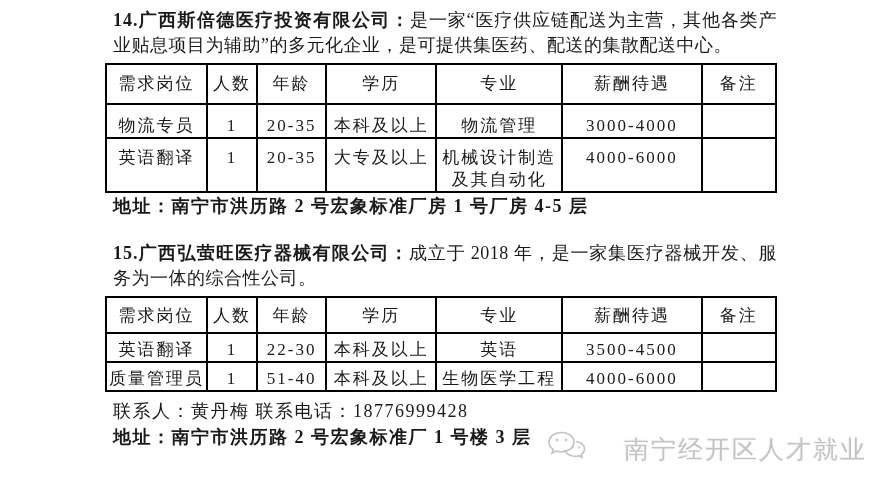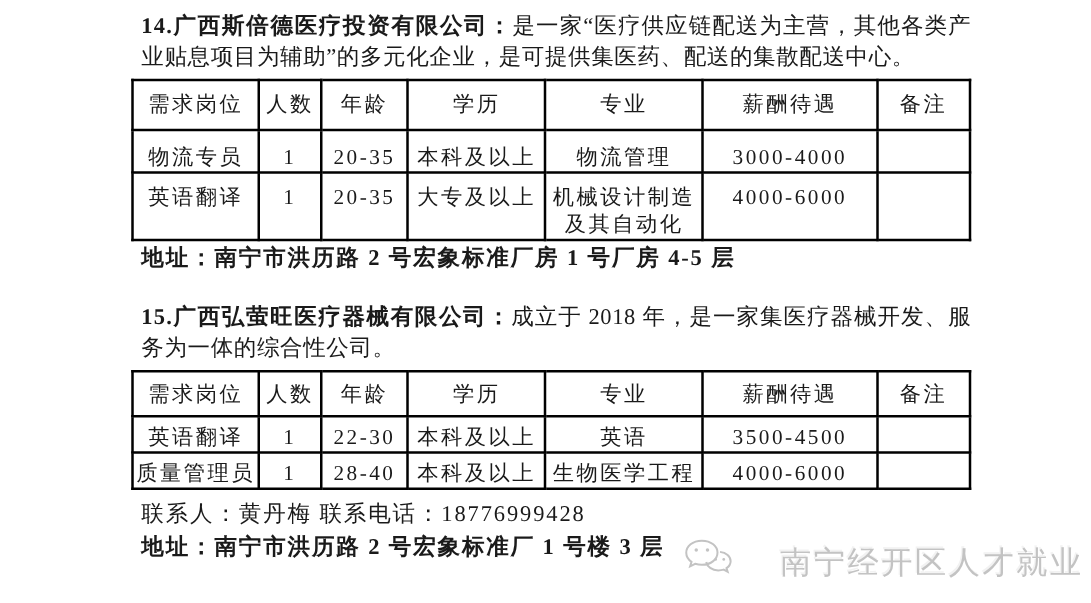--- a/index.html
+++ b/index.html
@@ -155,21 +155,21 @@
       <td>1</td>
       <td>22-30</td>
       <td>本科及以上</td>
       <td>英语</td>
       <td>3500-4500</td>
       <td></td>
     </tr>
     <tr>
       <td>质量管理员</td>
       <td>1</td>
-      <td>28-40</td>
+      <td>51-40</td>
       <td>本科及以上</td>
       <td>生物医学工程</td>
       <td>4000-6000</td>
       <td></td>
     </tr>
   </tbody>
     </table>
 
   <p class="contact-line">联系人：黄丹梅  联系电话：18776999428</p>
   <p class="addr-line">地址：南宁市洪历路 2 号宏象标准厂 1 号楼 3 层</p>

